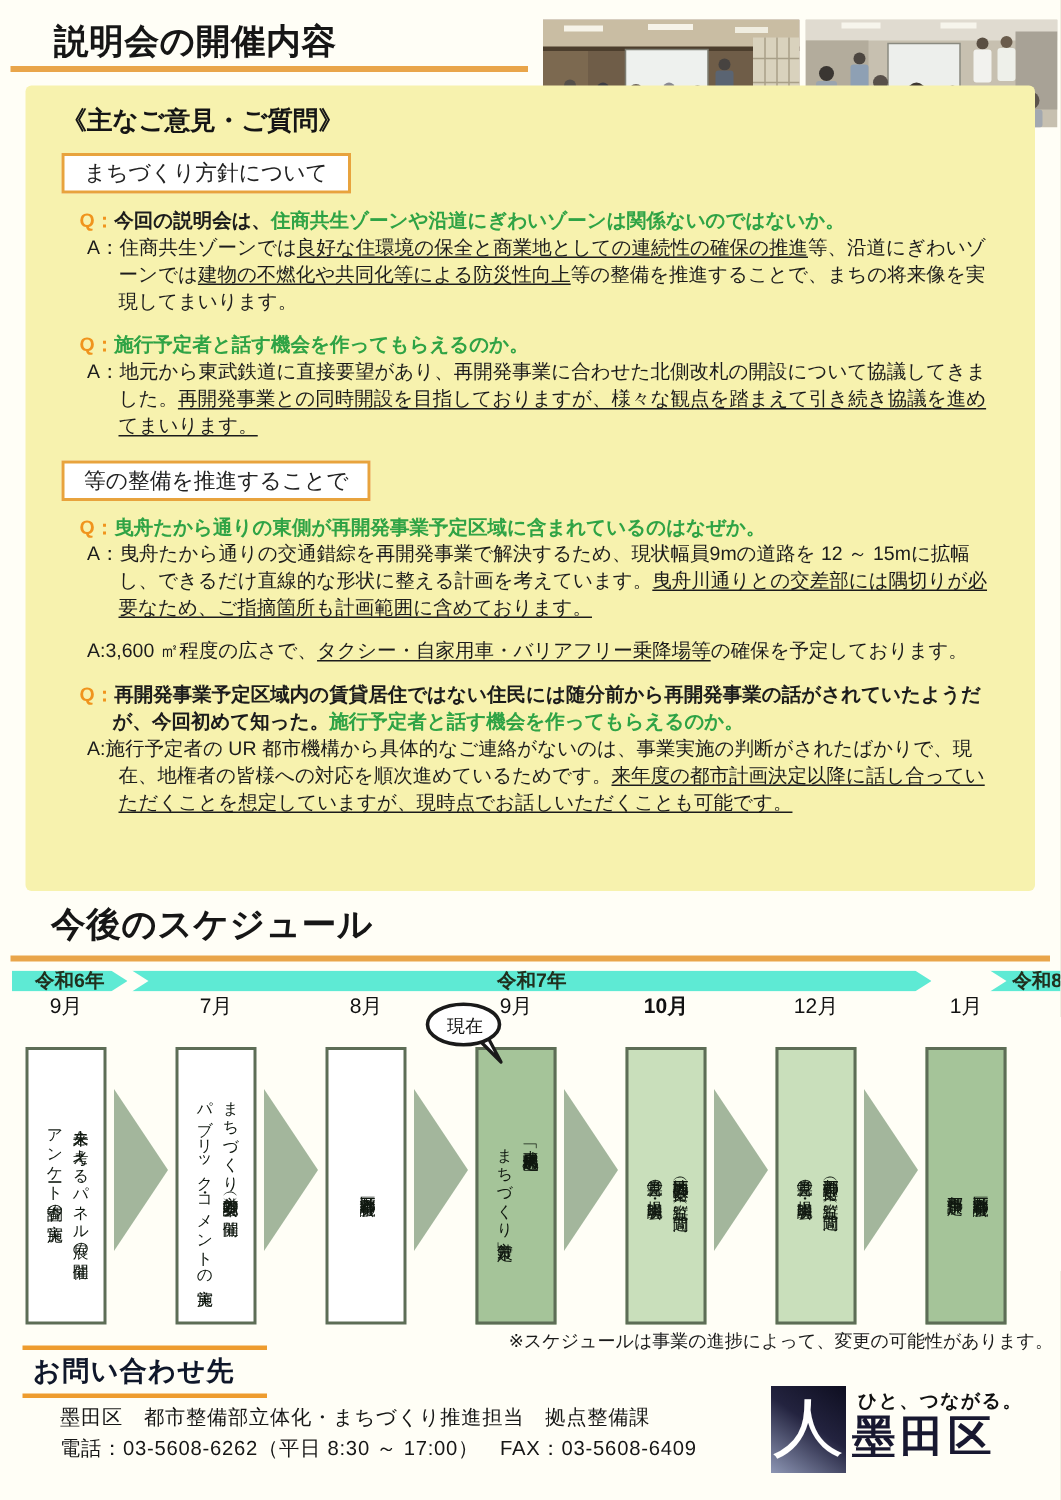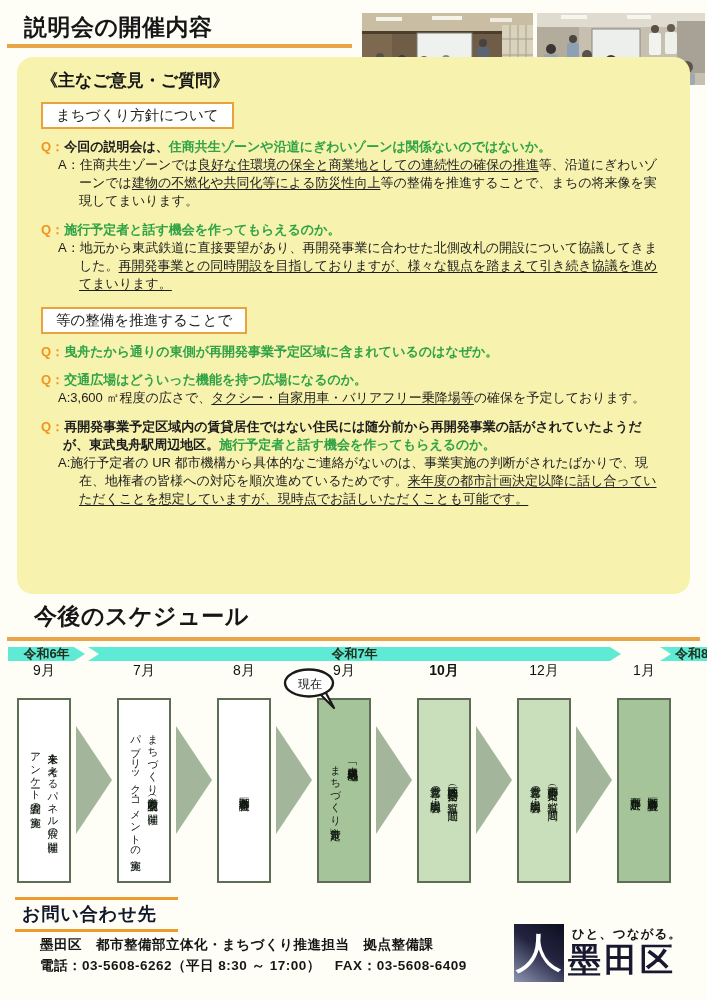--- a/index.html
+++ b/index.html
@@ -8,26 +8,26 @@
 
   
   .doc-title{position:absolute;font-size:23px;font-weight:bold;color:#161616;letter-spacing:.5px;}
   .rule-orange{position:absolute;height:4px;background:#e9a54a;}
 
   
   .photo{position:absolute;top:13px;height:72px;}
 
   
   .qa-panel{position:absolute;left:17px;top:57px;width:673px;height:537px;background:#f7f2ae;
-            border-radius:16px;box-sizing:border-box;padding:10px 24px 0 24px;overflow:hidden;}
+            border-radius:4px;box-sizing:border-box;padding:10px 24px 0 24px;overflow:hidden;}
   .qa-heading{font-size:17px;font-weight:bold;margin:2px 0 7px 0;color:#151515;}
   .topic-box{display:inline-block;background:#fff;border:2px solid #e8a33d;padding:2px 13px;
              font-size:14.5px;color:#222;margin:3px 0 9px 0;}
   .qa-item{margin:0 0 11px 0;font-size:13px;line-height:1.38;}
-  .q-line{padding-left:22px;text-indent:-22px;}
+  .q-line{padding-left:22px;text-indent:-22px;margin-left:12px;}
   .qlab{color:#f0941d;font-weight:bold;}
   .qblack{color:#1c1c1c;font-weight:bold;}
   .qgreen{color:#2fa345;font-weight:bold;}
   .a-line{padding-left:38px;text-indent:-21px;color:#1c1c1c;}
   .alab{color:#1c1c1c;}
   .au{text-decoration:underline;text-underline-offset:2px;text-decoration-thickness:1px;}
 
   
   .band{position:absolute;top:647px;height:14px;background:#5eead4;display:flex;align-items:center;
         justify-content:center;font-size:13px;font-weight:bold;color:#20301e;
@@ -40,38 +40,38 @@
   .vt{writing-mode:vertical-rl;font-size:10.5px;line-height:1.65;letter-spacing:.5px;color:#101810;
       white-space:pre-line;max-height:175px;}
   .tri{position:absolute;top:726px;width:36px;height:108px;background:#a3b69c;
        clip-path:polygon(0 0,100% 50%,0 100%);}
   .bubble-label{position:absolute;left:284px;top:676px;width:52px;text-align:center;font-size:12px;color:#111;z-index:3;}
   .sched-note{position:absolute;right:5px;top:886px;font-size:12px;color:#1a1a1a;}
 
   
   .crule{position:absolute;left:15px;width:163px;height:3px;background:#ee9c2f;}
   .contact-heading{position:absolute;left:22px;top:902px;font-size:18px;font-weight:bold;color:#0f172a;letter-spacing:1px;}
-  .contact-line{position:absolute;left:40px;font-size:13.5px;font-weight:bold;color:#161616;letter-spacing:.5px;}
+  .contact-line{position:absolute;left:40px;font-size:13.5px;font-weight:normal;color:#161616;letter-spacing:.5px;}
 
   
   .logo-sq{position:absolute;left:514px;top:924px;width:50px;height:58px;
            background:linear-gradient(215deg,#0e0e20 0%,#23233f 45%,#8d96b4 100%);
            display:flex;align-items:center;justify-content:center;}
   .logo-glyph{color:#fff;font-size:42px;font-family:"Liberation Serif","DejaVu Serif",serif;
               transform:scaleX(1.15);line-height:1;}
   .logo-tagline{position:absolute;left:572px;top:926px;font-size:12.5px;font-weight:bold;color:#111;letter-spacing:1px;}
-  .logo-name{position:absolute;left:568px;top:938px;font-size:33px;font-weight:600;letter-spacing:3px;
+  .logo-name{position:absolute;left:568px;top:938px;font-size:29px;font-weight:600;letter-spacing:3px;
              color:#181830;font-family:"Liberation Serif","DejaVu Serif",serif;}
 </style>
 </head>
 <body>
 
 <div class="page">
 
-  <div class="doc-title" style="left:24px;top:12px;">説明会の開催内容</div>
+  <div class="doc-title" style="left:36px;top:12px;">説明会の開催内容</div>
   <div class="rule-orange" style="left:7px;top:44px;width:345px;"></div>
 
   <div class="photo" style="left:362px;width:171px;">
     <svg width="171" height="72" viewBox="0 0 171 72">
       <rect width="171" height="72" fill="#6f5d48"></rect>
       <rect width="171" height="19" fill="#c9bda3"></rect>
       <rect x="14" y="4" width="26" height="4" fill="#f6f3e8"></rect>
       <rect x="70" y="3" width="30" height="4" fill="#f6f3e8"></rect>
       <rect x="128" y="5" width="22" height="4" fill="#f0ede0"></rect>
       <rect y="18" width="171" height="3" fill="#4c3e2d"></rect>
@@ -139,25 +139,25 @@
   <div class="qa-panel">
     <div class="qa-heading">《主なご意見・ご質問》</div>
     <div><div class="topic-box">まちづくり方針について</div><div class="qa-item">
           <div class="q-line"><span class="qlab">Q：</span><span class="qblack">今回の説明会は、</span><span class="qgreen">住商共生ゾーンや沿道にぎわいゾーンは関係ないのではないか。</span></div>
           <div class="a-line"><span class="alab">A：</span><span class="an">住商共生ゾーンでは</span><span class="au">良好な住環境の保全と商業地としての連続性の確保の推進</span><span class="an">等、沿道にぎわいゾーンでは</span><span class="au">建物の不燃化や共同化等による防災性向上</span><span class="an">等の整備を推進することで、まちの将来像を実現してまいります。</span></div>
         </div><div class="qa-item">
           <div class="q-line"><span class="qlab">Q：</span><span class="qgreen">施行予定者と話す機会を作ってもらえるのか。</span></div>
           <div class="a-line"><span class="alab">A：</span><span class="an">地元から東武鉄道に直接要望があり、再開発事業に合わせた北側改札の開設について協議してきました。</span><span class="au">再開発事業との同時開設を目指しておりますが、様々な観点を踏まえて引き続き協議を進めてまいります。</span></div>
         </div><div class="topic-box">等の整備を推進することで</div><div class="qa-item">
           <div class="q-line"><span class="qlab">Q：</span><span class="qgreen">曳舟たから通りの東側が再開発事業予定区域に含まれているのはなぜか。</span></div>
+          <div class="a-line"><span class="alab">A：</span><span class="an">曳舟たから通りの交通錯綜を再開発事業で解決するため、現状幅員9mの道路を 12 ～ 15mに拡幅し、できるだけ直線的な形状に整える計画を考えています。</span><span class="au">曳舟川通りとの交差部には隅切りが必要なため、ご指摘箇所も計画範囲に含めております。</span></div>
         </div><div class="qa-item">
-          <div class="q-line"><span class="qlab">Q：</span><span class="qgreen">交通広場はどういった機能を持つ広場になるのか。</span></div>
           <div class="a-line"><span class="alab">A:</span><span class="an">3,600 ㎡程度の広さで、</span><span class="au">タクシー・自家用車・バリアフリー乗降場等</span><span class="an">の確保を予定しております。</span></div>
         </div><div class="qa-item">
-          <div class="q-line"><span class="qlab">Q：</span><span class="qblack">再開発事業予定区域内の賃貸居住ではない住民には随分前から再開発事業の話がされていたようだが、東武曳舟駅周辺地区。</span><span class="qgreen">施行予定者と話す機会を作ってもらえるのか。</span></div>
+          <div class="q-line"><span class="qlab">Q：</span><span class="qblack">再開発事業予定区域内の賃貸居住ではない住民には随分前から再開発事業の話がされていたようだが、今回初めて知った。</span><span class="qgreen">施行予定者と話す機会を作ってもらえるのか。</span></div>
           <div class="a-line"><span class="alab">A:</span><span class="an">施行予定者の UR 都市機構から具体的なご連絡がないのは、事業実施の判断がされたばかりで、現在、地権者の皆様への対応を順次進めているためです。</span><span class="au">来年度の都市計画決定以降に話し合っていただくことを想定していますが、現時点でお話しいただくことも可能です。</span></div>
         </div></div>
   </div>
 
   <div class="doc-title" style="left:34px;top:601px;">今後のスケジュール</div>
   <div class="rule-orange" style="left:7px;top:637px;width:693px;"></div>
 
   <div>
       <div class="band" style="left: 8px; width: 77px;">令和6年</div>
       <div class="band notch" style="left: 88px; width: 533px;">令和7年</div>
@@ -203,20 +203,21 @@
 都市計画決定</div>
       </div>
     </div>
 
   <svg style="position:absolute;left:282px;top:668px;z-index:2;" width="60" height="42" viewBox="0 0 60 42">
     <polygon points="36,24 52,40 44,25" fill="#ffffff" stroke="#1a1a1a" stroke-width="2.2" stroke-linejoin="round"></polygon>
     <ellipse cx="27" cy="15" rx="24" ry="13.5" fill="#ffffff" stroke="#1a1a1a" stroke-width="2.4"></ellipse>
   </svg>
   <div class="bubble-label">現在</div>
 
+  <div class="sched-note">※スケジュールは事業の進捗によって、変更の可能性があります。</div>
 
   <div class="crule" style="top:897px;"></div>
   <div class="contact-heading">お問い合わせ先</div>
   <div class="crule" style="top:929px;"></div>
   <div class="contact-line" style="top:936px;">墨田区　都市整備部立体化・まちづくり推進担当　拠点整備課</div>
   <div class="contact-line" style="top:957px;">電話：03-5608-6262（平日 8:30 ～ 17:00）　FAX：03-5608-6409</div>
 
   <div class="logo-sq">
     <span class="logo-glyph">人</span>
   </div>

